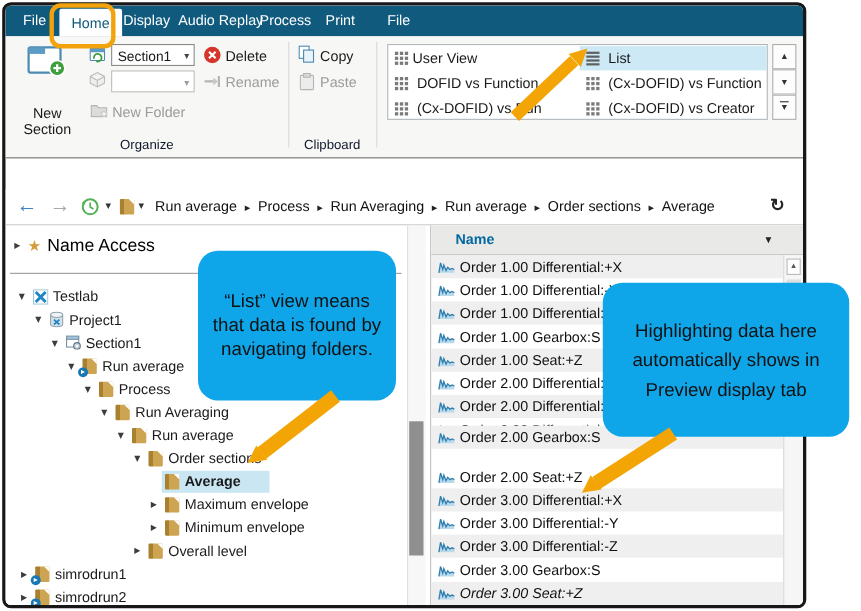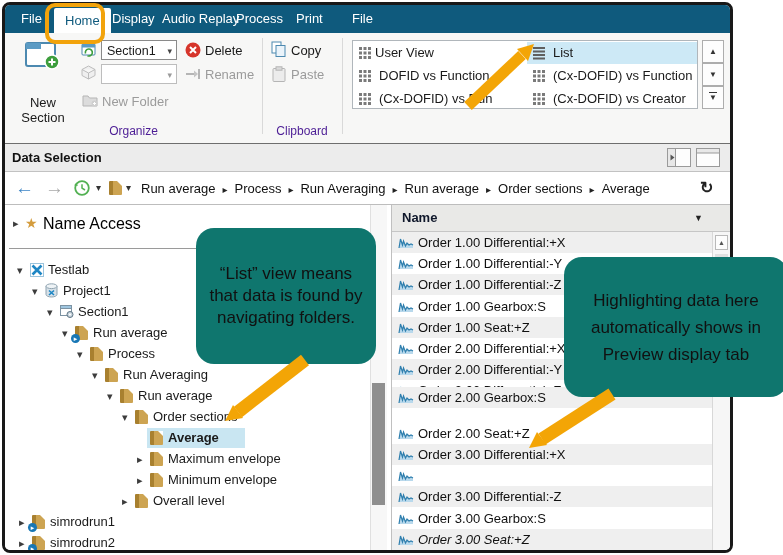--- a/index.html
+++ b/index.html
@@ -12,21 +12,21 @@
   
   .menubar{position:absolute;left:0;top:0;width:100%;height:28px;background:#0f5a7d;}
   .menuitem{position:absolute;top:6px;color:#fff;font-size:13px;white-space:nowrap;cursor:default;}
   .hometab{position:absolute;left:49px;top:3px;height:25px;padding:0 11px;background:#fff;color:#0f5a7d;
            font-size:13px;line-height:25px;border-radius:2px 2px 0 0;}
   .home-outline{position:absolute;left:45px;top:3px;width:52px;height:33px;border:4px solid #f2a30b;
                 border-radius:10px;z-index:40;pointer-events:none;}
 
   
   .ribbon{position:absolute;left:0;top:28px;width:100%;height:111px;background:#f7f7f6;border-bottom:1px solid #6e6e6e;box-sizing:border-box;}
-  .grouplabel{position:absolute;bottom:5px;font-size:12px;color:#4c1d95;text-align:center;}
+  .grouplabel{position:absolute;bottom:5px;font-size:12px;color:#0f172a;text-align:center;}
   .vdivider{position:absolute;top:5px;height:96px;width:1px;background:#d9d9d9;}
   .bigbtn{position:absolute;left:6px;top:4px;width:64px;height:92px;text-align:center;font-size:13px;color:#1a1a1a;}
   .bigbtn .lbl{position:absolute;left:0;top:58px;width:100%;line-height:15px;}
   .combo{position:absolute;height:20px;background:#fff;border:1px solid #8a8a8a;font-size:12.5px;
          line-height:20px;padding-left:5px;color:#1a1a1a;box-sizing:border-box;}
   .combo .car{position:absolute;right:4px;top:0;font-size:9px;color:#444;}
   .combo.disabled{border-color:#bdbdbd;}
   .smalllbl{font-size:13px;color:#1a1a1a;white-space:nowrap;}
   .gray{color:#9b9b9b !important;}
   .viewsbox{position:absolute;left:347px;top:7px;width:346px;height:69px;background:#fff;border:1px solid #b0b6bb;box-sizing:border-box;}
@@ -66,34 +66,34 @@
   .runbadge{position:absolute;width:9px;height:9px;background:#1877b5;color:#fff;border-radius:50%;
             font-size:7px;line-height:9px;text-align:center;top:11px;margin-left:-4px;}
   .star{color:#d49c3d;font-size:14px;}
   .treebar{position:absolute;left:365px;top:0;width:16px;height:345px;background:#f7f7f7;border-left:1px solid #e0e0e0;}
   .treethumb{position:absolute;left:367px;top:178px;width:13px;height:122px;background:#8f8f8f;}
   .collapse-l{position:absolute;left:366px;top:6px;font-size:9px;color:#111;}
 
   
   .rightpanel{position:absolute;left:387px;top:0;width:338px;height:345px;overflow:hidden;}
   .lheader{position:absolute;left:0;top:0;width:338px;height:27px;background:#e9e9e7;border-bottom:1px solid #c6c6c6;box-sizing:border-box;}
-  .lheader .t{position:absolute;left:10px;top:5px;font-size:13px;font-weight:bold;color:#0f172a;}
+  .lheader .t{position:absolute;left:22px;top:5px;font-size:13px;font-weight:bold;color:#0369a1;}
   .lheader .s{position:absolute;left:302px;top:8px;font-size:9px;color:#222;}
   .lrow{position:absolute;left:0;width:320px;height:21px;font-size:13px;color:#111;}
   .lrow:nth-child(odd){background:#efefef;}
   .lrow .wicon{position:absolute;left:6px;top:4px;}
   .lrow .t{position:absolute;left:26px;top:3px;white-space:nowrap;}
   .lscroll{position:absolute;left:320px;top:27px;width:18px;height:318px;background:#f6f6f6;border-left:1px solid #d8d8d8;box-sizing:border-box;}
   .lscroll .up{position:absolute;left:2px;top:3px;width:13px;height:15px;background:#fdfdfd;border:1px solid #b9b9b9;
                font-size:7px;text-align:center;line-height:14px;color:#555;box-sizing:border-box;}
   .lscroll .thumb{position:absolute;left:2px;top:22px;width:13px;height:90px;background:#e0e0e0;}
 
   
-  .callout{position:absolute;background:#0f766e;border-radius:18px;color:#111;text-align:center;
-           font-size:17px;z-index:30;display:flex;align-items:center;justify-content:center;margin-left:16px;}
+  .callout{position:absolute;background:#0ea5e9;border-radius:18px;color:#111;text-align:center;
+           font-size:17px;z-index:30;display:flex;align-items:center;justify-content:center;}
   #callout1{left:180px;top:228px;width:180px;height:136px;line-height:22px;}
   #callout2{left:548px;top:257px;width:224px;height:140px;line-height:27px;}
   #overlay{position:absolute;left:0;top:0;width:783px;height:555px;z-index:35;pointer-events:none;}
 </style>
 </head>
 <body>
 
 <div id="stage">
 
   <div class="window">
@@ -204,32 +204,20 @@
           <span class="abs" style="left:20px">(Cx-DOFID) vs Creator</span>
         </div>
       </div>
 
       <div class="scrollbtn" style="top:7px"><span>▲</span></div>
       <div class="scrollbtn" style="top:30px"><span>▼</span></div>
       <div class="scrollbtn" style="top:53px"><span style="border-top:1.5px solid #333;padding-top:0px">▼</span></div>
 
     </div>
 
-    <div class="dsbar">
-      <span class="dstitle">Data Selection</span>
-      <svg class="abs" style="left:662px;top:4px" width="24" height="19">
-        <rect x="0.5" y="0.5" width="23" height="18" fill="#fdfdfd" stroke="#9a9a9a"></rect>
-        <rect x="0.5" y="0.5" width="8" height="18" fill="#e8e8e8" stroke="#9a9a9a"></rect>
-        <path d="M3.5,6.5 l4,3 -4,3 z" fill="#555"></path>
-      </svg>
-      <svg class="abs" style="left:691px;top:4px" width="24" height="19">
-        <rect x="0.5" y="0.5" width="23" height="18" fill="#fdfdfd" stroke="#9a9a9a"></rect>
-        <rect x="0.5" y="0.5" width="23" height="4.5" fill="#e8e8e8" stroke="#9a9a9a"></rect>
-      </svg>
-    </div>
 
     <div class="navbar">
       <span class="navico" style="left:10px;font-size:19px;font-weight:bold;color:#3d85c6">←</span>
       <span class="navico" style="left:40px;font-size:19px;font-weight:bold;color:#a9a9a9">→</span>
       <svg class="abs" style="left:68px;top:7px" width="18" height="18" viewBox="0 0 18 18">
         <circle cx="9" cy="9" r="6.8" fill="none" stroke="#53b153" stroke-width="1.8"></circle>
         <path d="M9,5.2 v4 l3,1.8" fill="none" stroke="#53b153" stroke-width="1.5"></path>
         <path d="M1.2,6.2 l2.2,-2.6 1.4,3.4 z" fill="#53b153"></path>
       </svg>
       <span class="navico" style="left:91px;font-size:10px;color:#333">▾</span>
@@ -442,20 +430,21 @@
                 <path d="M1,12 L2.5,3 L4.5,9 L5.5,5 L7.5,10 L9,7 L11,9 L13,8 L15,9 V12 Z" fill="#b9d9ec"></path>
                 <path d="M1,12 L2.5,3 L4.5,9 L5.5,5 L7.5,10 L9,7 L11,9 L13,8 L15,9" fill="none" stroke="#2f7fae" stroke-width="1.2"></path>
               </svg>
               <span class="t">Order 3.00 Differential:+X</span>
             </div>
             <div class="lrow" style="top: 260.2px;">
               <svg class="wicon" width="16" height="13" viewBox="0 0 16 13">
                 <path d="M1,12 L2.5,3 L4.5,9 L5.5,5 L7.5,10 L9,7 L11,9 L13,8 L15,9 V12 Z" fill="#b9d9ec"></path>
                 <path d="M1,12 L2.5,3 L4.5,9 L5.5,5 L7.5,10 L9,7 L11,9 L13,8 L15,9" fill="none" stroke="#2f7fae" stroke-width="1.2"></path>
               </svg>
+              <span class="t">Order 3.00 Differential:-Y</span>
             </div>
             <div class="lrow" style="top: 281.4px;">
               <svg class="wicon" width="16" height="13" viewBox="0 0 16 13">
                 <path d="M1,12 L2.5,3 L4.5,9 L5.5,5 L7.5,10 L9,7 L11,9 L13,8 L15,9 V12 Z" fill="#b9d9ec"></path>
                 <path d="M1,12 L2.5,3 L4.5,9 L5.5,5 L7.5,10 L9,7 L11,9 L13,8 L15,9" fill="none" stroke="#2f7fae" stroke-width="1.2"></path>
               </svg>
               <span class="t">Order 3.00 Differential:-Z</span>
             </div>
             <div class="lrow" style="top: 302.6px;">
               <svg class="wicon" width="16" height="13" viewBox="0 0 16 13">

